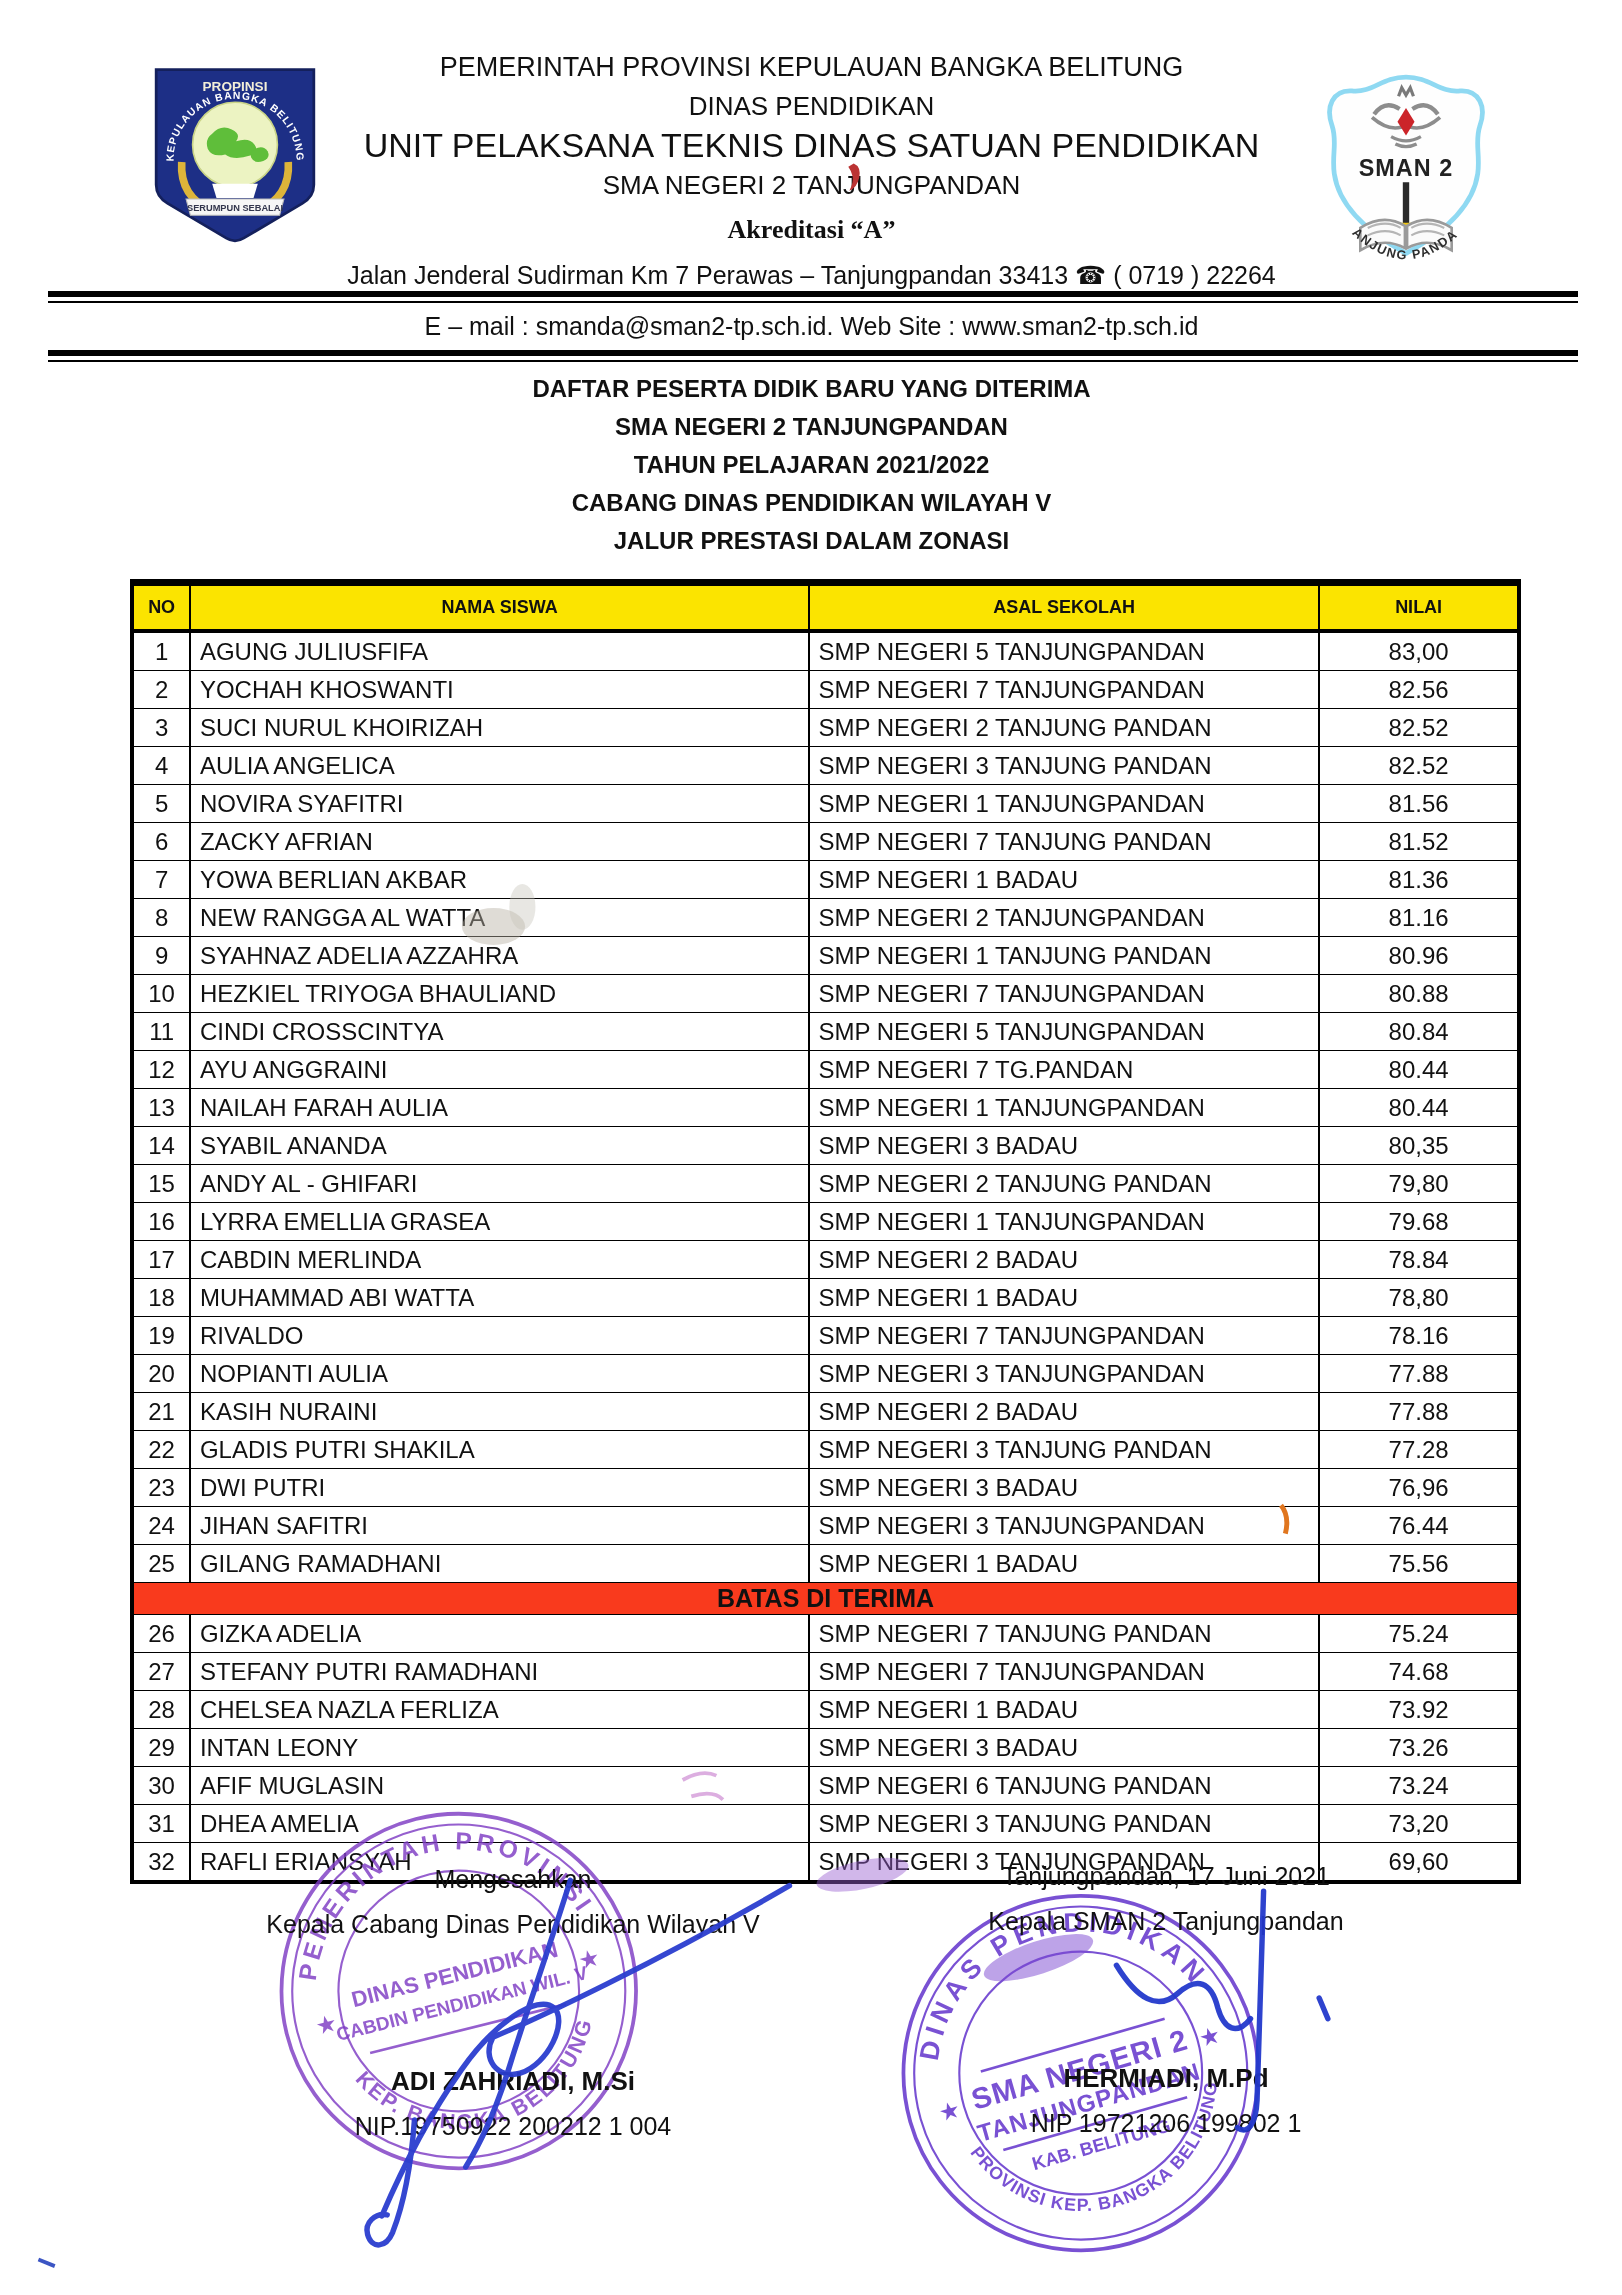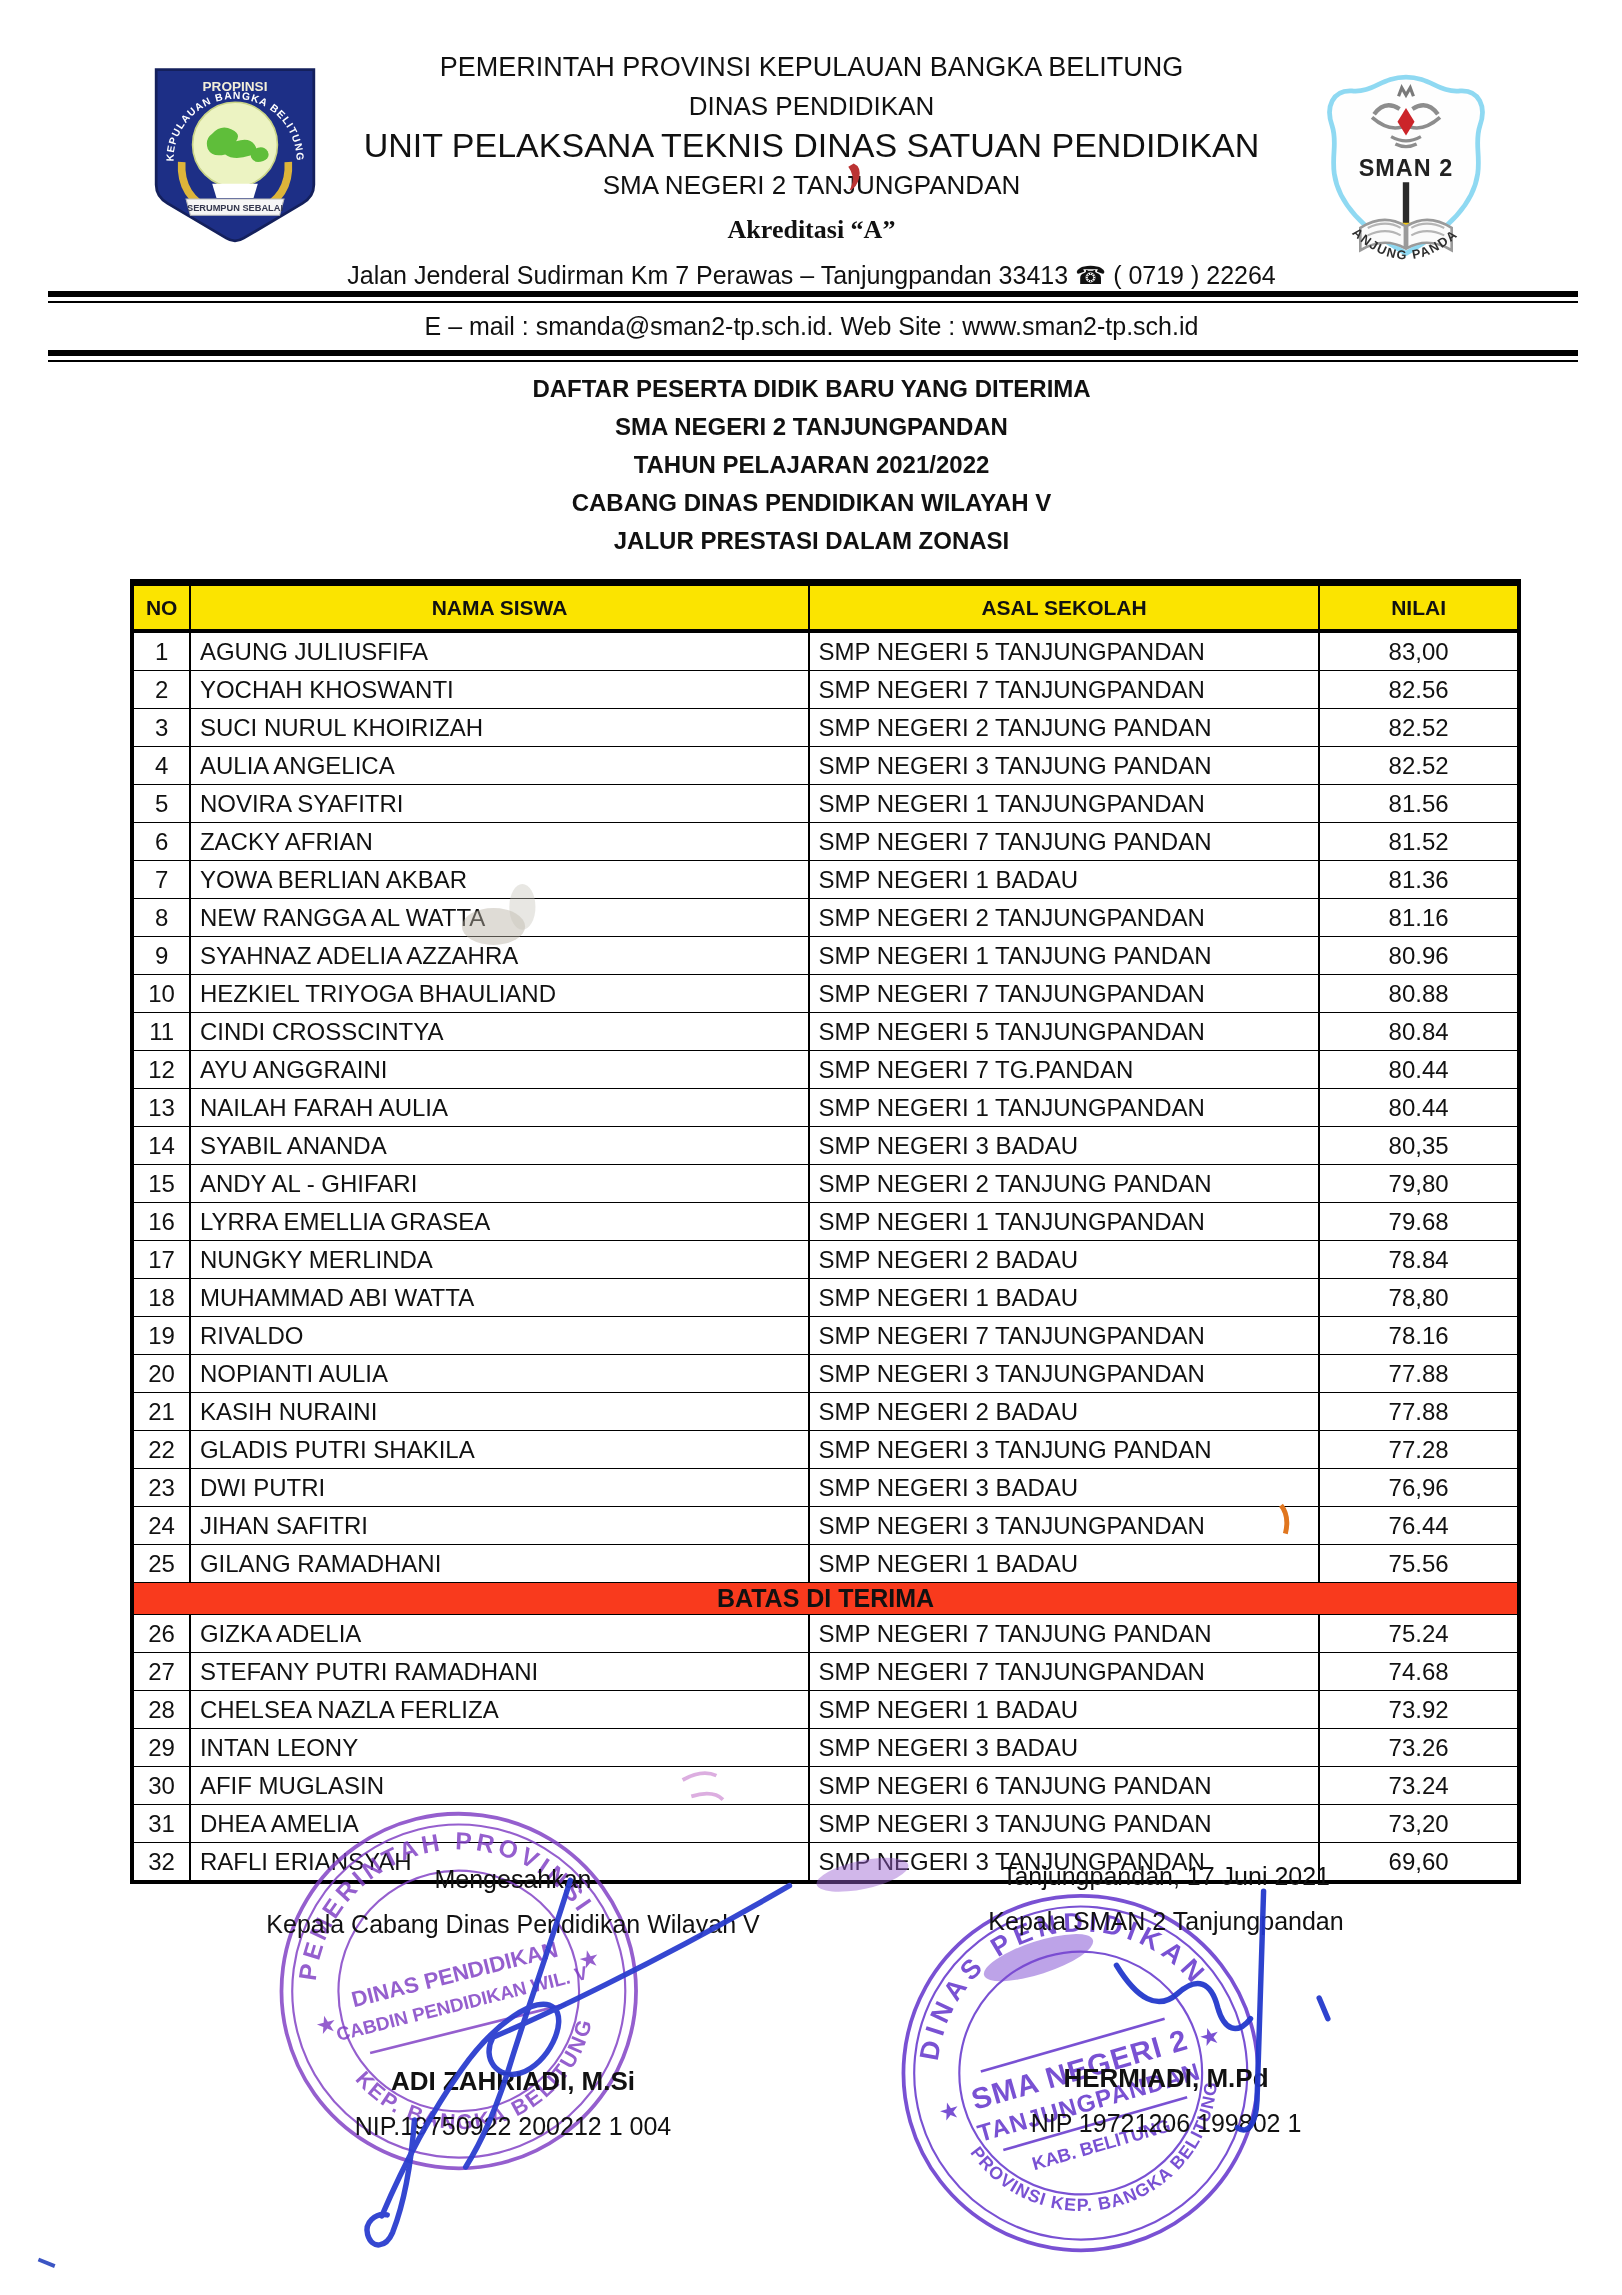--- a/index.html
+++ b/index.html
@@ -27,21 +27,21 @@
 
   
   .doc-title{position:absolute;top:370px;left:0;width:100%;text-align:center;
              font-weight:bold;font-size:24px;z-index:1;}
   .doc-title div{line-height:38px;letter-spacing:0;}
 
   
   .tbl-wrap{position:absolute;top:579px;left:130px;width:1391px;z-index:1;}
   table{width:100%;table-layout:fixed;border-collapse:collapse;
         border:4.9px solid #000;border-top-width:7.6px;}
-  th{background:#fbe400;font-size:21px;font-weight:bold;height:41px;
+  th{background:#fbe400;font-size:18px;font-weight:bold;height:41px;
      border:2.7px solid #000;border-bottom-width:4.9px;}
   td{font-size:24px;height:35px;border:1.6px solid #000;
      border-left-width:2.7px;border-right-width:2.7px;vertical-align:middle;}
   td.c-no{text-align:center;}
   td.c-name,td.c-school{text-align:left;padding-left:8.7px;white-space:nowrap;overflow:hidden;}
   td.c-score{text-align:center;}
   td.divider{background:#f93a1d;text-align:center;font-weight:bold;font-size:25px;height:29px;}
 
   
   .sig{position:absolute;text-align:center;z-index:3;font-size:25px;}
@@ -236,21 +236,21 @@
             <td class="c-score">79,80</td>
           </tr>
           <tr>
             <td class="c-no">16</td>
             <td class="c-name">LYRRA EMELLIA GRASEA</td>
             <td class="c-school">SMP NEGERI 1 TANJUNGPANDAN</td>
             <td class="c-score">79.68</td>
           </tr>
           <tr>
             <td class="c-no">17</td>
-            <td class="c-name">NUNGKY MERLINDA</td>
+            <td class="c-name">CABDIN MERLINDA</td>
             <td class="c-school">SMP NEGERI 2 BADAU</td>
             <td class="c-score">78.84</td>
           </tr>
           <tr>
             <td class="c-no">18</td>
             <td class="c-name">MUHAMMAD ABI WATTA</td>
             <td class="c-school">SMP NEGERI 1 BADAU</td>
             <td class="c-score">78,80</td>
           </tr>
           <tr>

